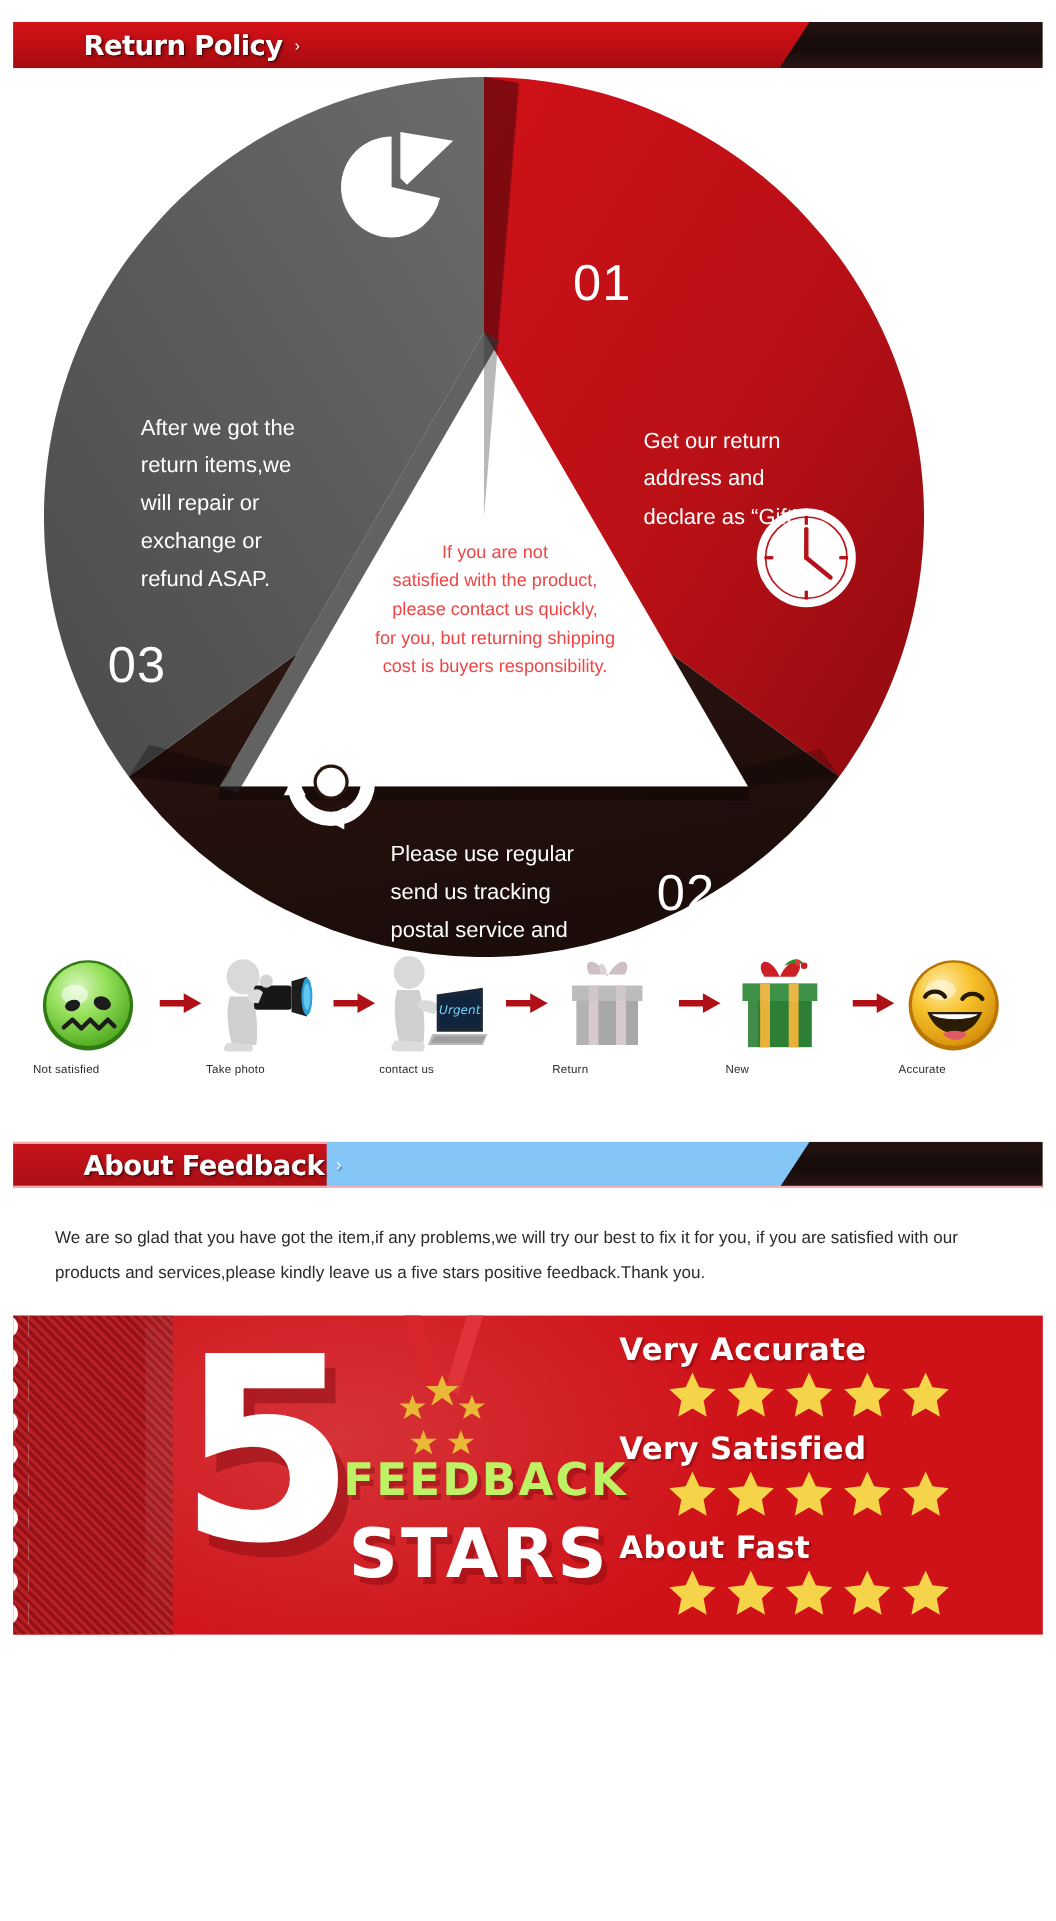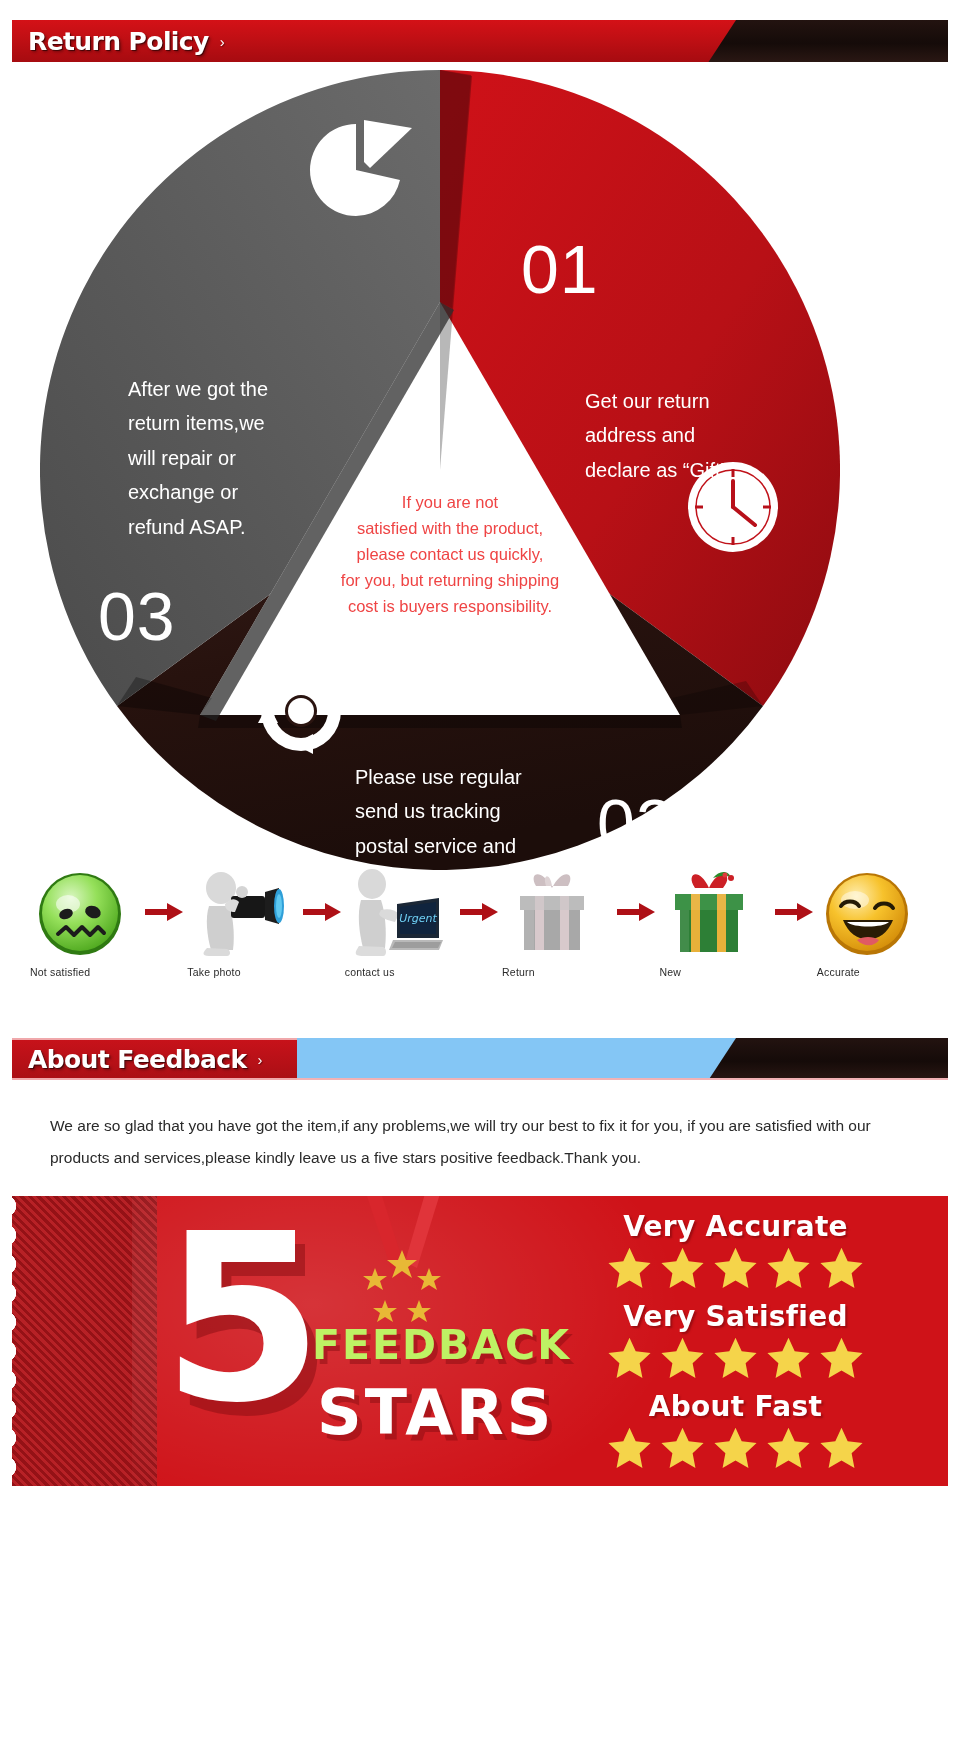--- a/index.html
+++ b/index.html
@@ -49,20 +49,21 @@
     width: 285px;
   }
   .sh-title {
     color: #ffffff;
     font-family: "DejaVu Sans", sans-serif;
     font-weight: bold;
     font-size: 25px;
     letter-spacing: -0.6px;
     text-shadow: 1px 1px 0 rgba(0,0,0,.45), 2px 2px 3px rgba(0,0,0,.35);
     white-space: nowrap;
+    margin-left: 48px;
   }
   .sh-arrow {
     color: #ffffff;
     font-size: 15px;
     margin-left: 11px;
     text-shadow: 1px 1px 1px rgba(0,0,0,.4);
   }
   .hdr-underline {
     position: absolute;
     left: 0; right: 0; bottom: 0;
@@ -88,21 +89,21 @@
   .seg-text {
     position: absolute;
     color: #ffffff;
     font-size: 20px;
     line-height: 1.72;
     font-family: "Liberation Sans", sans-serif;
   }
   .seg-num {
     position: absolute;
     color: #ffffff;
-    font-size: 68px;
+    font-size: 46px;
     font-family: "Liberation Sans", sans-serif;
     letter-spacing: 1px;
   }
   .center-text {
     position: absolute;
     text-align: center;
     color: #ef4444;
     font-size: 16.5px;
     line-height: 1.57;
   }
@@ -213,21 +214,21 @@
 
   .sb-right {
     position: absolute;
     right: 40px; top: 14px;
     width: 345px;
     display: flex;
     flex-direction: column;
     gap: 6px;
   }
   .sb-row-label {
-    text-align: center;
+    text-align: left;
     color: #ffffff;
     font-family: "DejaVu Sans", sans-serif;
     font-size: 28px;
     font-weight: bold;
     text-shadow: 2px 2px 2px rgba(110,6,10,.5);
     letter-spacing: .3px;
   }
   .sb-row-stars {
     display: flex;
     justify-content: center;

